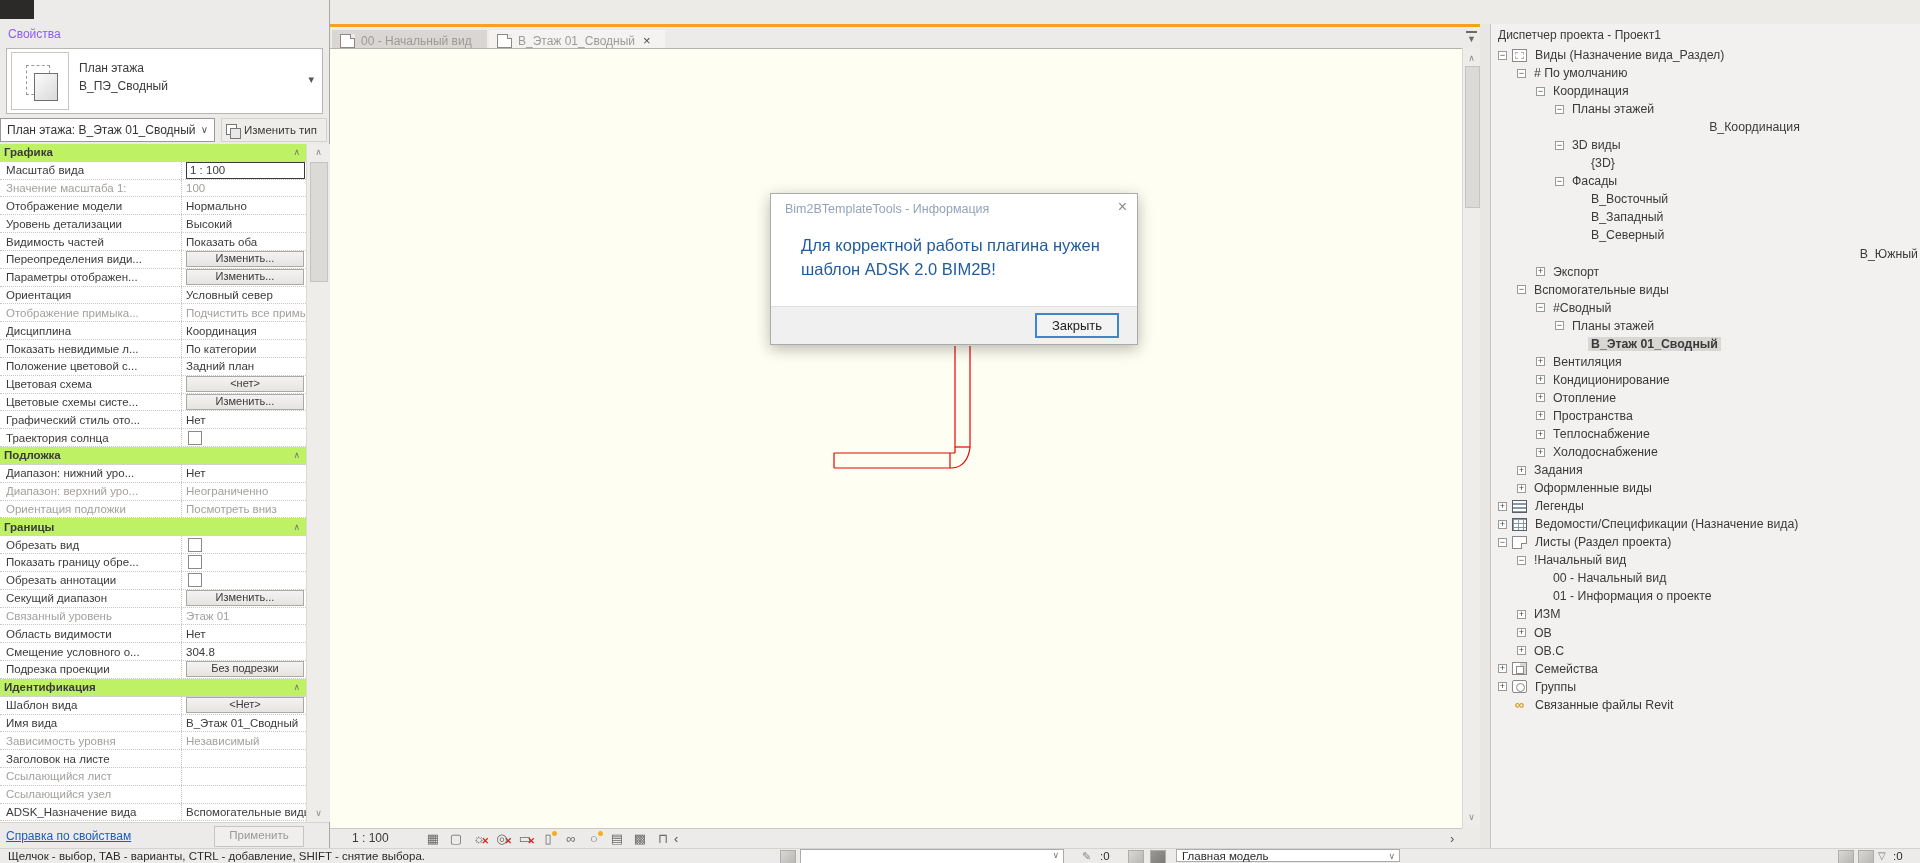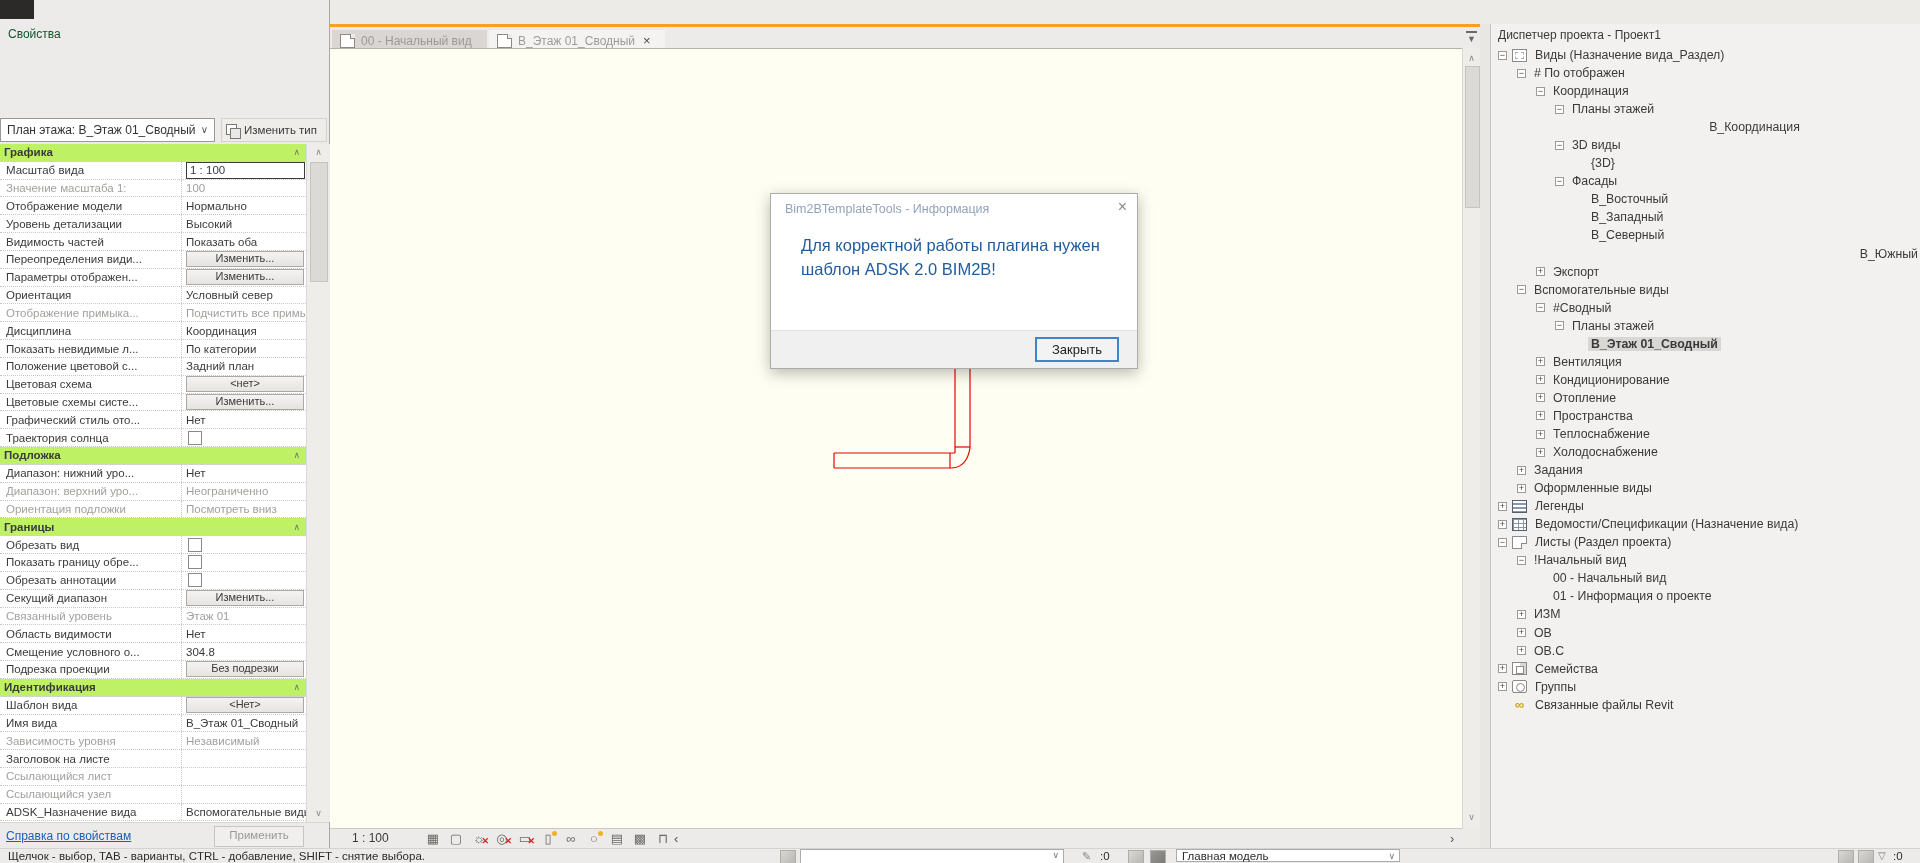--- a/index.html
+++ b/index.html
@@ -4,21 +4,21 @@
 <style>
   html,body{margin:0;padding:0;background:#EDEBE8;}
   #app{position:relative;width:1920px;height:863px;overflow:hidden;
        font-family:"Liberation Sans",sans-serif;color:#333;background:#EDEBE8;
        -webkit-font-smoothing:antialiased;}
   .abs{position:absolute;}
 
   
   #props{left:0;top:0;width:329px;height:848px;background:#EDEBE9;border-right:1px solid #ABA8A4;}
   #chrome-dark{left:0;top:0;width:34px;height:19px;background:#2B2A29;}
-  #props-title{left:8px;top:27px;font-size:12px;color:#14532d;}
+  #props-title{left:8px;top:27px;font-size:12px;color:#8b5cf6;}
   #typebox{left:6px;top:48px;width:315px;height:64px;background:#fff;border:1px solid #B9B6B2;}
   #type-icon{left:4px;top:3px;width:56px;height:56px;background:#fff;border:1px solid #C9C6C2;}
   .plan-glyph{position:absolute;left:14px;top:12px;width:22px;height:28px;border:1px dashed #9a9a9a;background:#fff;}
   .plan-glyph2{position:absolute;left:22px;top:20px;width:22px;height:26px;border:1px solid #6f6f6f;background:linear-gradient(135deg,#fcfcfc,#d9d9d9);}
   #type-line1{left:72px;top:12px;font-size:12px;color:#3a3a3a;}
   #type-line2{left:72px;top:30px;font-size:12px;color:#3a3a3a;}
   #type-dd{right:8px;top:24px;font-size:11px;color:#555;}
   #selrow-combo{left:0px;top:118px;width:215px;height:24px;background:#fff;border:1px solid #9a9a9a;line-height:22px;font-size:12px;padding-left:6px;box-sizing:border-box;}
   #selrow-combo .dd{position:absolute;right:6px;top:0;color:#555;font-size:10px;}
   #edit-type-btn{left:221px;top:118px;width:106px;height:24px;line-height:22px;font-size:11.5px;color:#3a3a3a;background:#EFEDEA;border:1px solid #D4D1CE;box-sizing:border-box;padding-left:22px;}
@@ -88,21 +88,21 @@
      linear-gradient(#8a97a8 1px,transparent 1px) 0 0/100% 4px,#fff;}
   .tico.sheets{border:1px solid #8a8a8a;background:#fff;}
   .tico.sheets:after{content:"";position:absolute;right:-1px;bottom:-1px;width:5px;height:5px;background:#F2F1EF;border-left:1px solid #8a8a8a;border-top:1px solid #8a8a8a;}
   .tico.families{border:1px solid #8a8a8a;background:linear-gradient(90deg,#fff 50%,#d7d7d7 50%);}
   .tico.families:after{content:"";position:absolute;left:3px;top:3px;width:6px;height:6px;border:1px solid #8a8a8a;background:#fff;}
   .tico.groups{border:1px solid #8a8a8a;border-radius:2px;background:#fff;}
   .tico.groups:after{content:"";position:absolute;left:3px;top:2px;width:7px;height:7px;border:1px solid #8a8a8a;border-radius:50%;}
   .tico.links{border:none;color:#D4A017;font-weight:bold;font-size:13px;line-height:13px;text-align:center;}
 
   
-  #dialog{left:770px;top:193px;width:368px;height:176px;background:#fff;border:1px solid #ABABAB;box-shadow:0 4px 14px rgba(0,0,0,.28);box-sizing:border-box;}
+  #dialog{left:770px;top:193px;width:368px;height:152px;background:#fff;border:1px solid #ABABAB;box-shadow:0 4px 14px rgba(0,0,0,.28);box-sizing:border-box;}
   #dlg-title{position:absolute;left:14px;top:8px;font-size:12.5px;color:#93A3B9;}
   #dlg-close{position:absolute;right:10px;top:4px;font-size:16px;color:#8a8a8a;}
   #dlg-msg{position:absolute;left:30px;top:40px;width:312px;font-size:16.5px;line-height:1.45;color:#1F5C9E;}
   #dlg-footer{position:absolute;left:0;bottom:0;width:100%;height:38px;background:#F0F0F0;border-top:1px solid #E0E0E0;box-sizing:border-box;}
   #dlg-btn{position:absolute;right:18px;top:6px;width:84px;height:25px;line-height:22px;text-align:center;font-size:13px;color:#222;background:#F3F3F3;border:2px solid #3F85C9;box-sizing:border-box;}
 
   
   #statusbar{left:0;top:848px;width:1920px;height:15px;background:#EDEBE9;border-top:1px solid #D5D3D0;box-sizing:border-box;font-size:11.5px;color:#2b2b2b;}
   #status-hint{position:absolute;left:8px;top:1px;text-align:center;}
   .mini-ico{position:absolute;top:1px;width:14px;height:12px;background:linear-gradient(135deg,#DAD8D5,#B9B7B4);border:1px solid #AFADAA;}
@@ -116,20 +116,29 @@
   #filter-count{position:absolute;left:1893px;top:1px;}
 </style>
 </head>
 <body>
 
 <div id="app">
 
   <div id="props" class="abs">
     <div id="chrome-dark" class="abs"></div>
     <div id="props-title" class="abs">Свойства</div>
+    <div id="typebox" class="abs">
+      <div id="type-icon" class="abs">
+        <span class="plan-glyph"></span>
+          <span class="plan-glyph2"></span>
+      </div>
+      <div id="type-line1" class="abs">План этажа</div>
+      <div id="type-line2" class="abs">В_ПЭ_Сводный</div>
+      <div id="type-dd" class="abs">▾</div>
+    </div>
     <div id="selrow-combo" class="abs">
       <span>План этажа: В_Этаж 01_Сводный</span>
       <span class="dd">∨</span>
     </div>
     <div id="edit-type-btn" class="abs">
       <span class="dbl-sq"></span>
       <span>Изменить тип</span>
     </div>
     <div id="prop-grid" class="abs">
         <div class="prow section">
@@ -386,21 +395,21 @@
   <div id="browser" class="abs">
     <div id="browser-title">Диспетчер проекта - Проект1</div>
     <div id="tree">
         <div class="trow" style="padding-left: 7px;">
           <span class="texp">−</span>
           <span class="tico views"></span>
           <span class="tlab">Виды (Назначение вида_Раздел)</span>
         </div>
         <div class="trow" style="padding-left: 26px;">
           <span class="texp">−</span>
-          <span class="tlab"># По отображен</span>
+          <span class="tlab"># По умолчанию</span>
         </div>
         <div class="trow" style="padding-left: 45px;">
           <span class="texp">−</span>
           <span class="tlab">Координация</span>
         </div>
         <div class="trow" style="padding-left: 64px;">
           <span class="texp">−</span>
           <span class="tlab">Планы этажей</span>
         </div>
         <div class="trow" style="padding-left: 83px; justify-content: center;">

